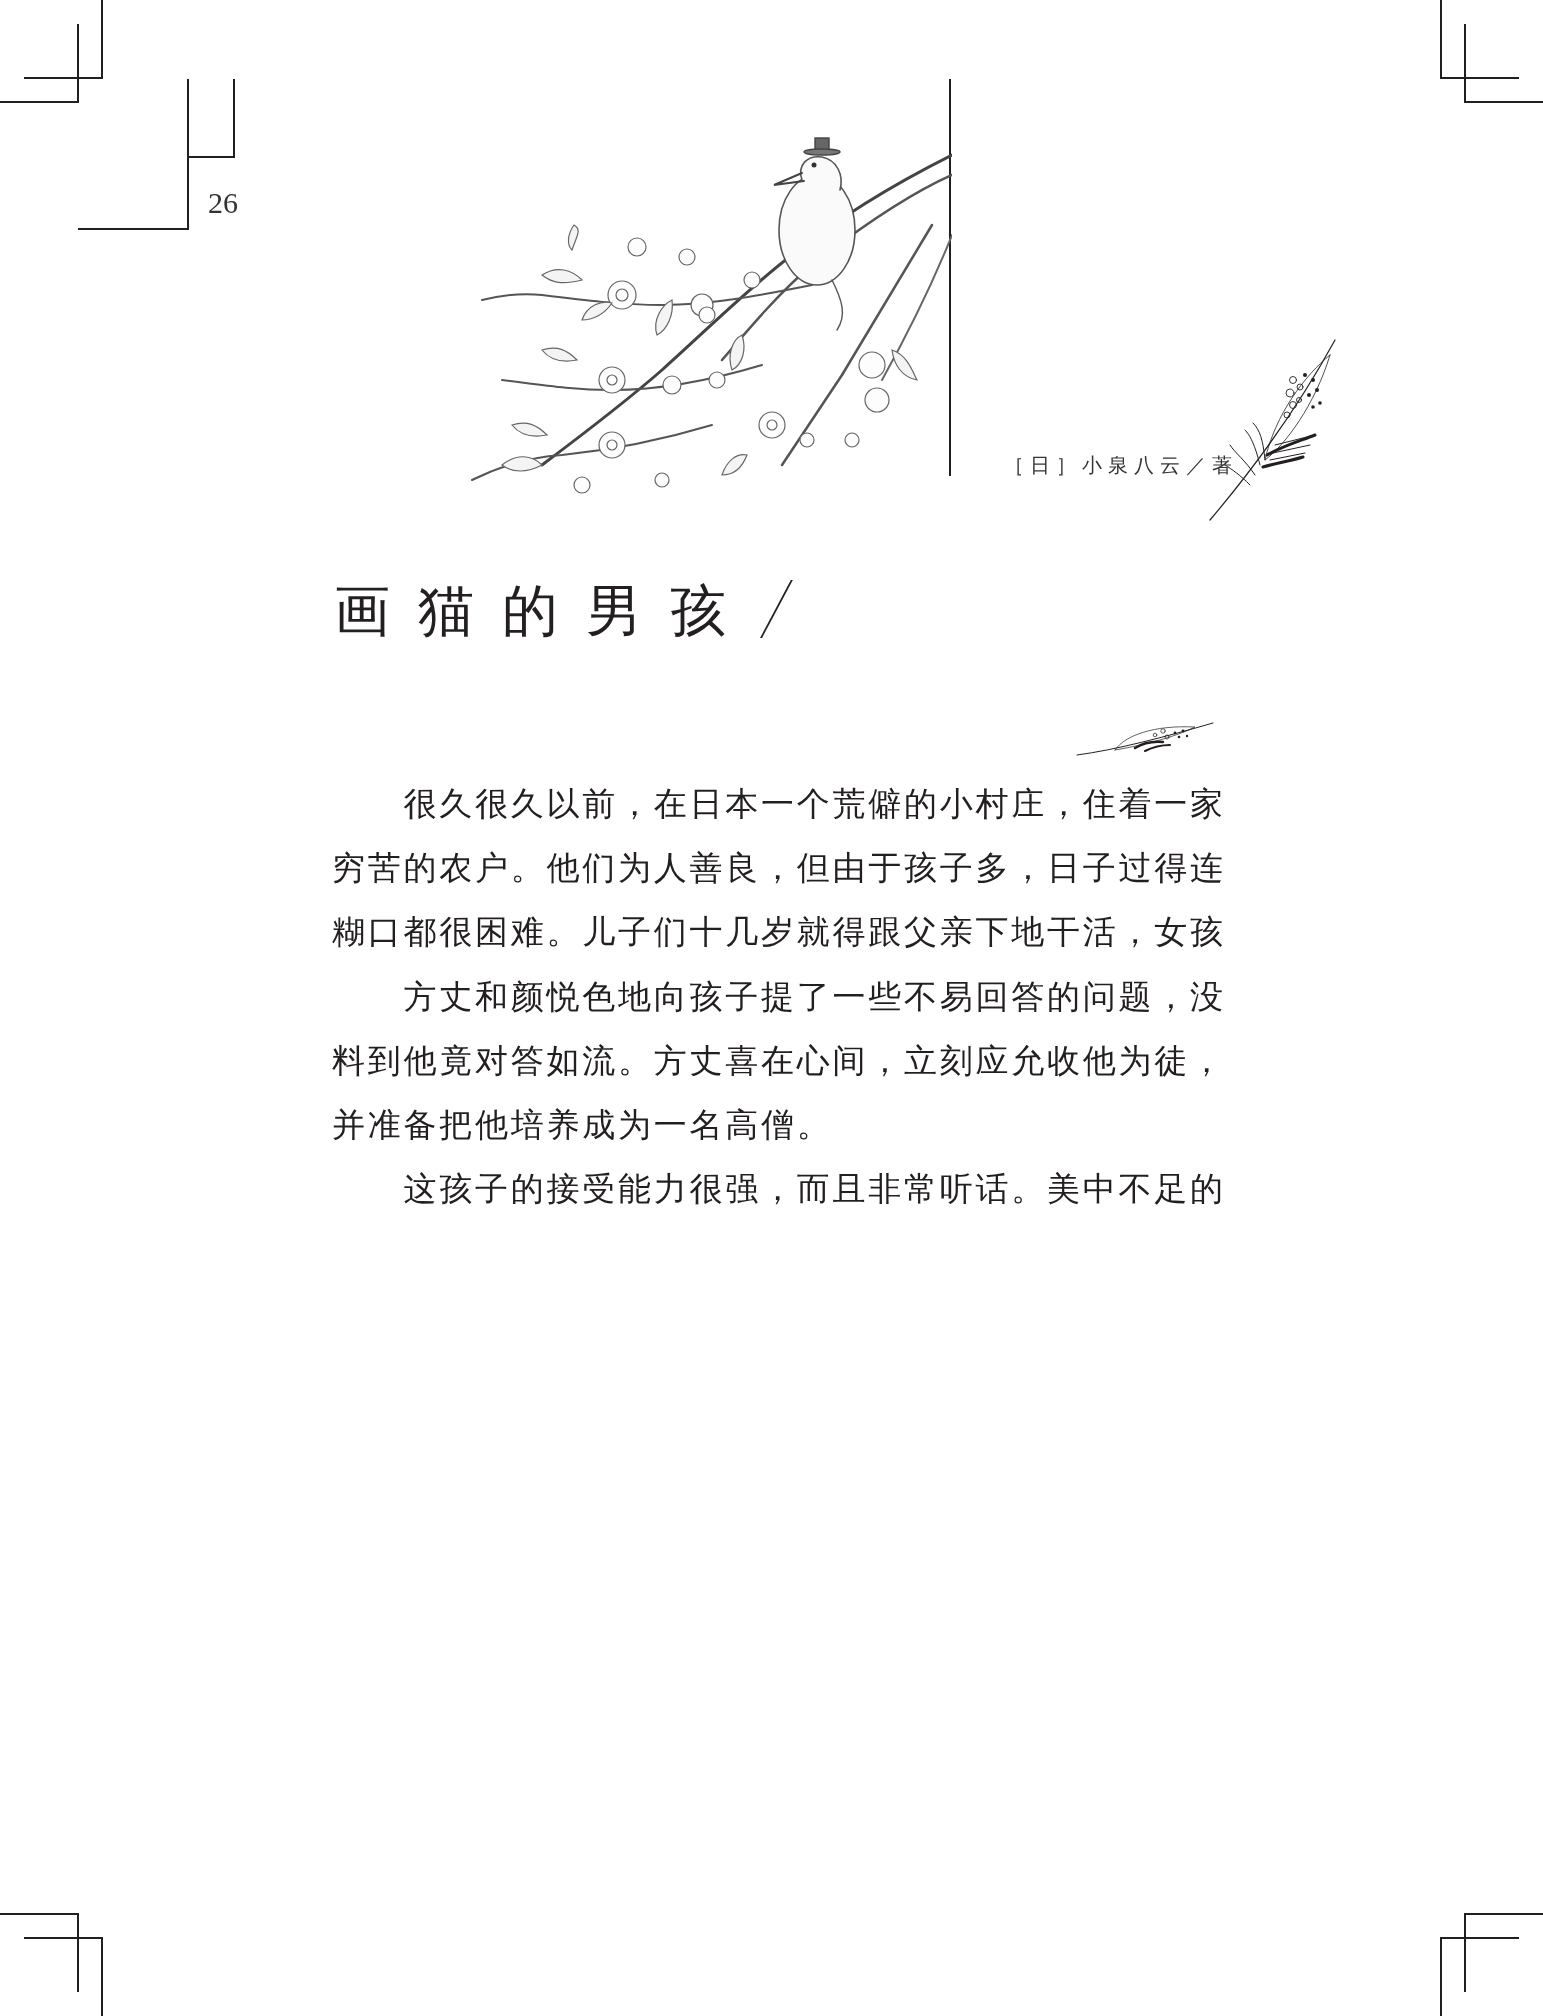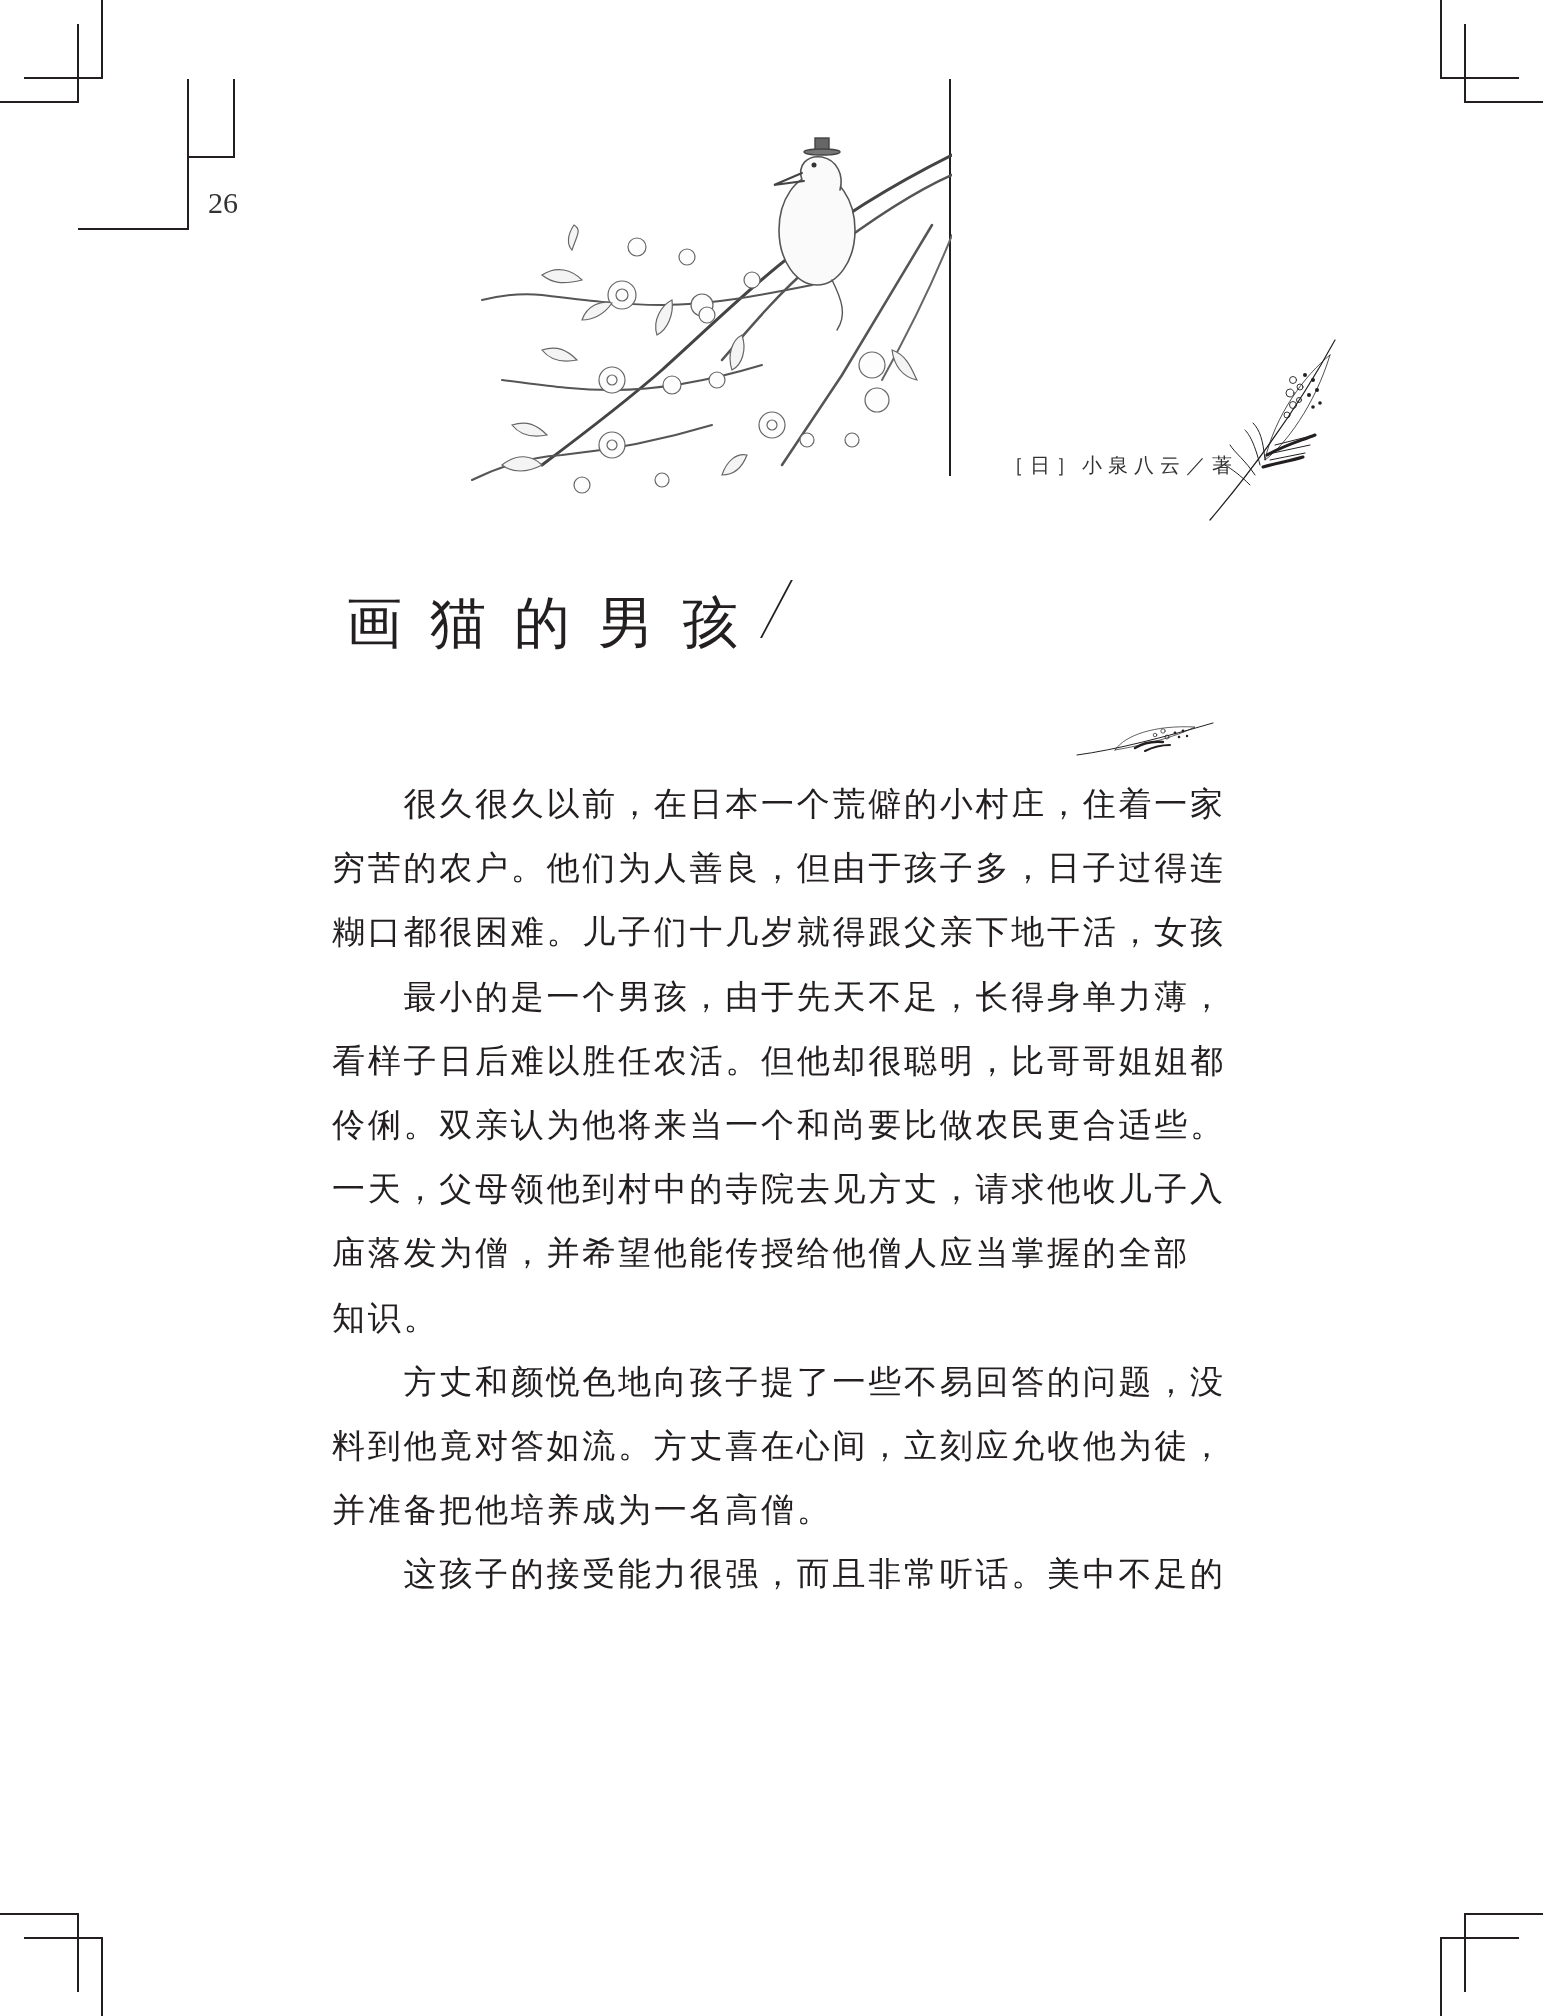--- a/index.html
+++ b/index.html
@@ -162,36 +162,28 @@
   </g>
   <g stroke-width="0.7">
     <circle cx="88" cy="16" r="2.2"></circle>
       <circle cx="92" cy="22" r="2"></circle>
       <circle cx="80" cy="20" r="1.8"></circle>
   </g>
 </svg>
 
 <div id="author">［日］小泉八云／著</div>
 
-<h1 id="title" style="margin:16px;font-weight:normal;">画猫的男孩</h1>
+<h1 id="title" style="margin:4px;font-weight:normal;">画猫的男孩</h1>
 <div id="title-slash"></div>
 
 <div id="body-text">
   <div class="para">
     <span class="line">　　很久很久以前，在日本一个荒僻的小村庄，住着一家</span>
     <span class="line">穷苦的农户。他们为人善良，但由于孩子多，日子过得连</span>
     <span class="line">糊口都很困难。儿子们十几岁就得跟父亲下地干活，女孩</span>
-  </div>
-  <div class="para">
-    <span class="line">　　最小的是一个男孩，由于先天不足，长得身单力薄，</span>
-    <span class="line">看样子日后难以胜任农活。但他却很聪明，比哥哥姐姐都</span>
-    <span class="line">伶俐。双亲认为他将来当一个和尚要比做农民更合适些。</span>
-    <span class="line">一天，父母领他到村中的寺院去见方丈，请求他收儿子入</span>
-    <span class="line">庙落发为僧，并希望他能传授给他僧人应当掌握的全部</span>
-    <span class="line">知识。</span>
   </div>
   <div class="para">
     <span class="line">　　方丈和颜悦色地向孩子提了一些不易回答的问题，没</span>
     <span class="line">料到他竟对答如流。方丈喜在心间，立刻应允收他为徒，</span>
     <span class="line">并准备把他培养成为一名高僧。</span>
   </div>
   <div class="para">
     <span class="line">　　这孩子的接受能力很强，而且非常听话。美中不足的</span>
   </div>
 </div>

